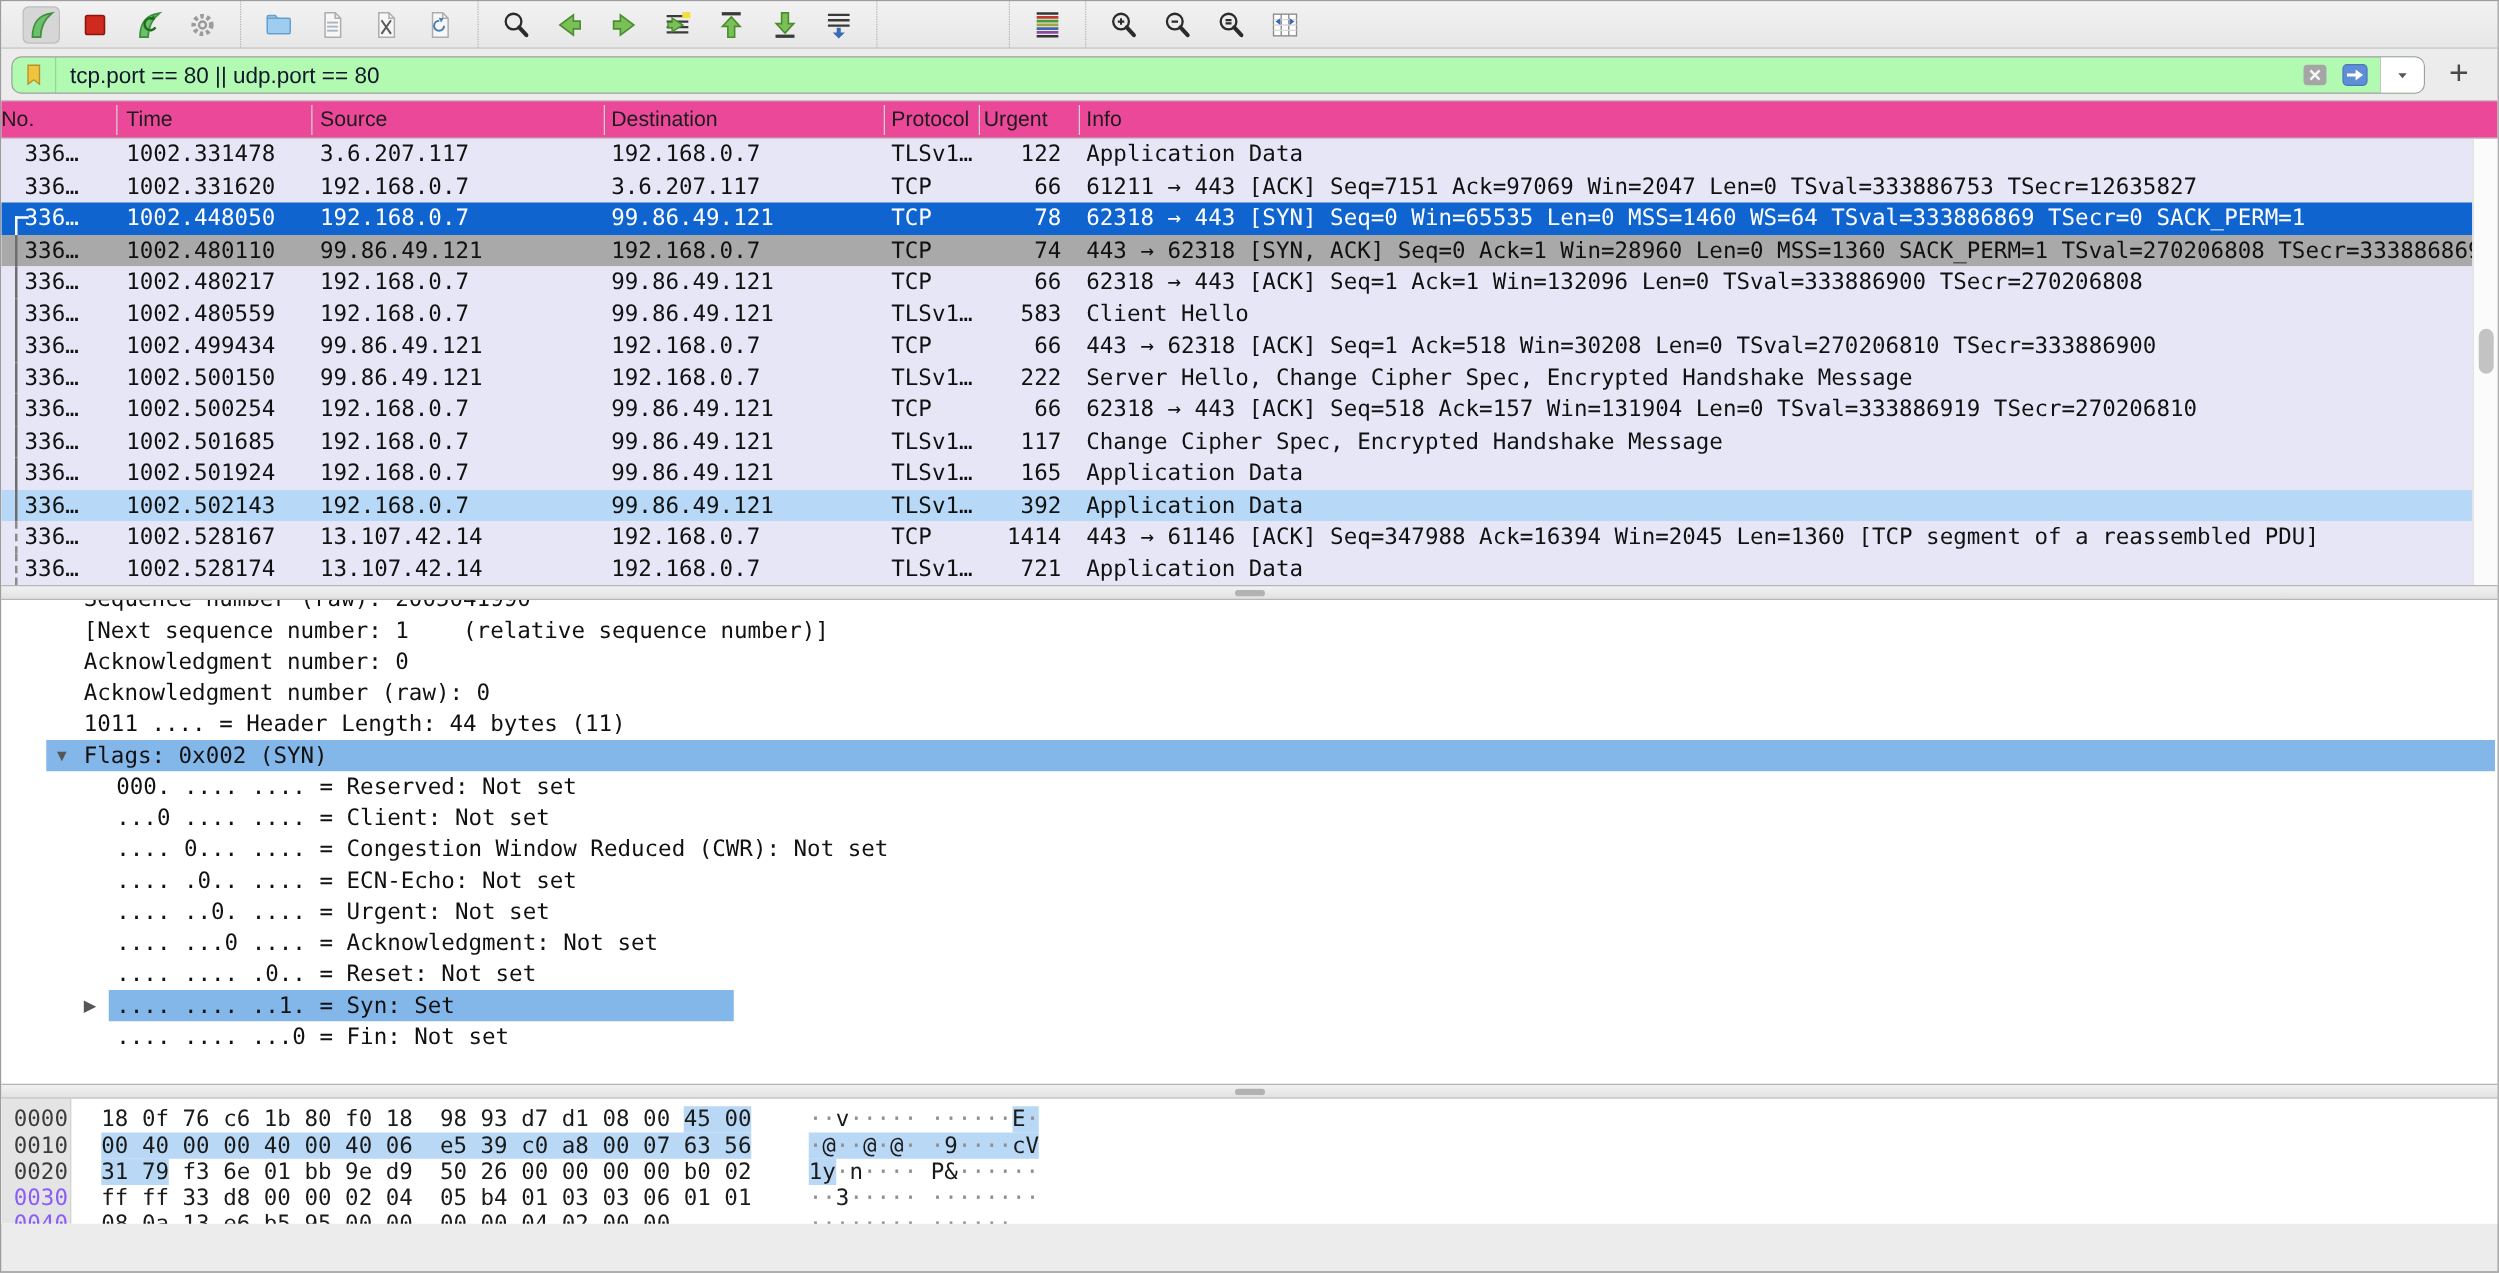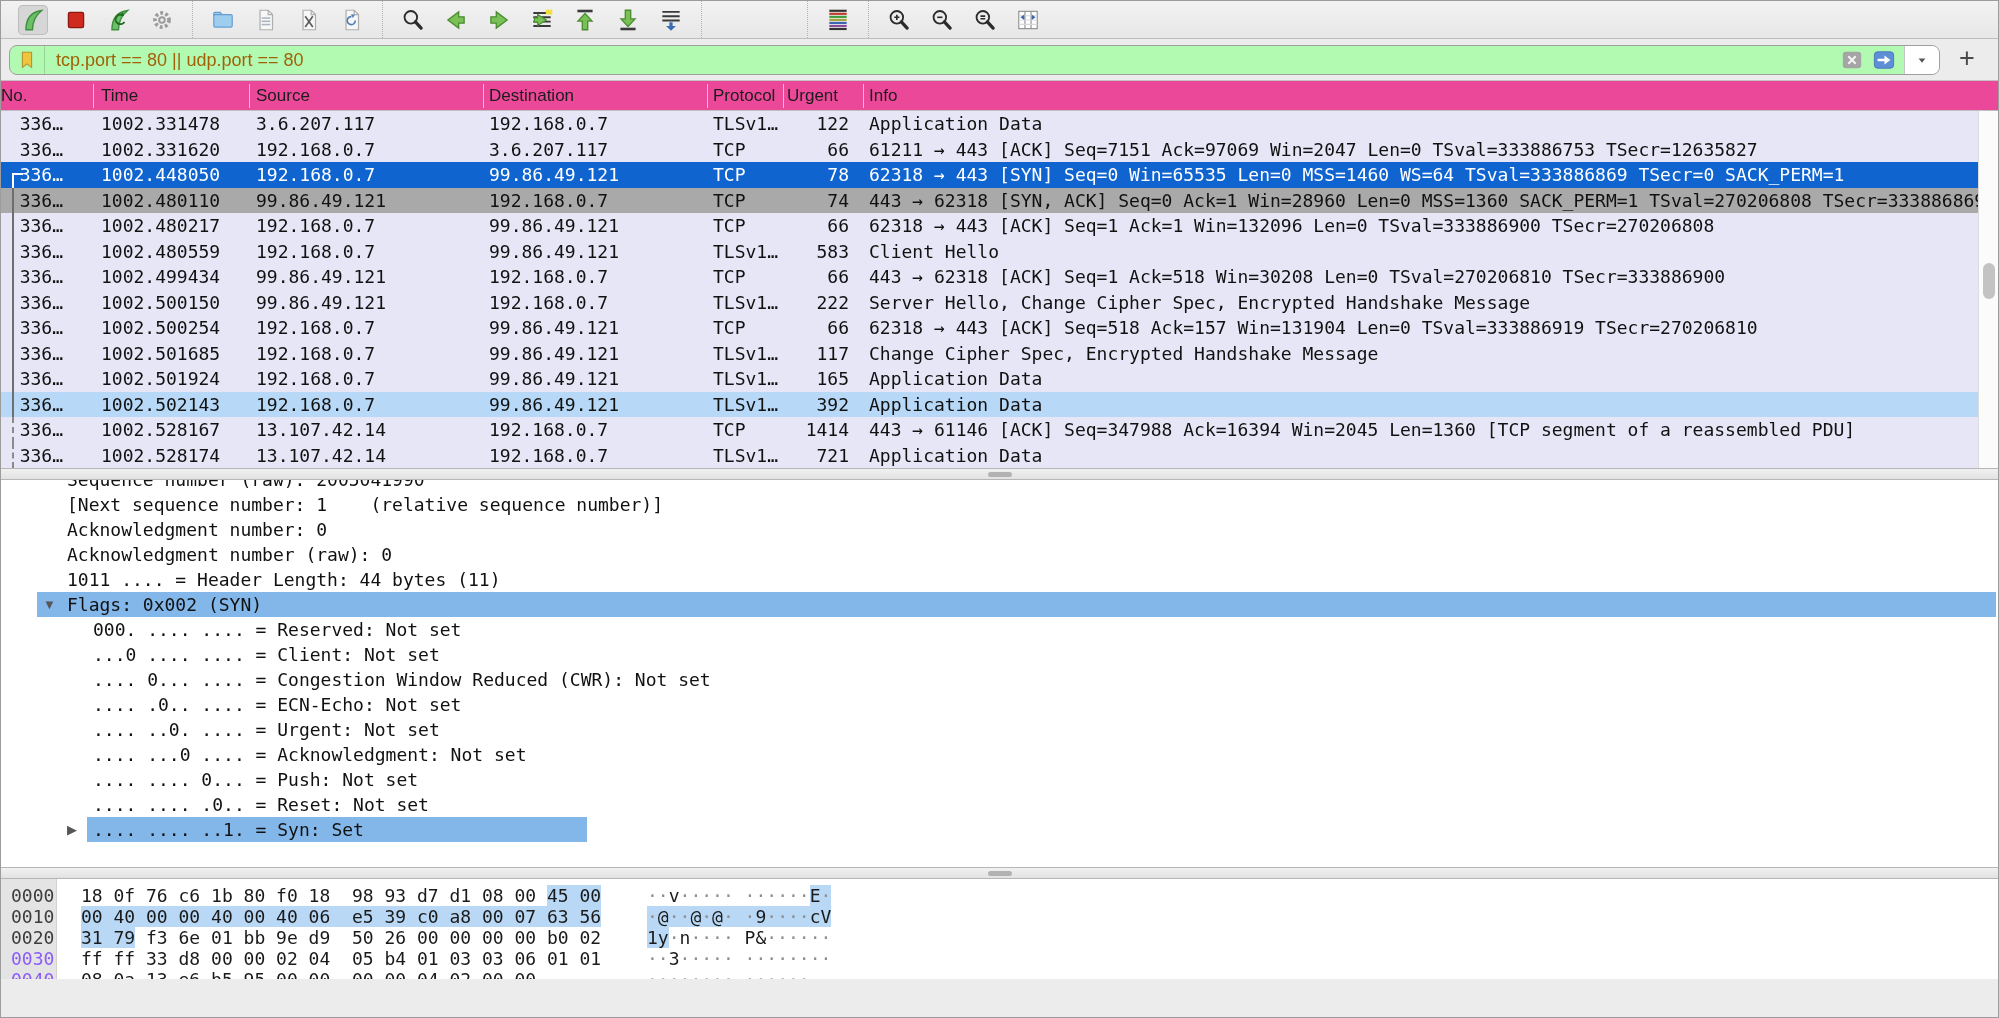--- a/index.html
+++ b/index.html
@@ -14,21 +14,21 @@
   .tb-btn{width:30px;height:30px;display:flex;align-items:center;justify-content:center;border-radius:5px;}
   .tb-btn svg{width:26px;height:26px;}
   .tb-btn.pressed{background:#d6d6d6;box-shadow:inset 0 0 0 1px #bcbcbc;}
   
   .filterbar{position:absolute;left:0;top:38px;width:100%;height:42px;background:#ececec;border-bottom:1px solid #c2c2c2;box-sizing:border-box;}
   .filter-field{position:absolute;left:8px;top:6px;right:58px;height:30px;background:#b2fab2;
                 border:1px solid #9f9f9f;border-radius:8px;box-sizing:border-box;}
   .bookmark-cap{position:absolute;left:0;top:0;width:34px;height:100%;display:flex;align-items:center;justify-content:center;
                 border-right:1px solid rgba(0,0,0,0.15);}
   .bookmark-cap svg{width:22px;height:22px;}
-  .filter-text{position:absolute;left:46px;top:0;height:28px;line-height:28px;font-size:18px;color:#a16207;white-space:pre;}
+  .filter-text{position:absolute;left:46px;top:0;height:28px;line-height:28px;font-size:18px;color:#0f172a;white-space:pre;}
   .filter-clear{position:absolute;right:74px;top:3px;width:26px;height:22px;}
   .filter-apply{position:absolute;right:40px;top:3px;width:30px;height:22px;}
   .filter-clear svg,.filter-apply svg{width:100%;height:100%;}
   .caret-zone{position:absolute;right:0;top:0;width:34px;height:28px;background:#fff;border-left:1px solid #c4c4c4;
               border-radius:0 7px 7px 0;display:flex;align-items:center;justify-content:center;}
   .caret-zone svg{width:18px;height:18px;}
   .filter-add{position:absolute;right:16px;top:2px;width:30px;height:34px;font-size:27px;color:#4a4a4a;
               display:flex;align-items:center;justify-content:center;}
   
   .pl-header{position:absolute;left:0;top:80px;width:100%;height:30px;background:#ec4899;border-bottom:1px solid #bfbfbf;box-sizing:border-box;}
@@ -462,29 +462,29 @@
         <div class="d-line">
           <span class="d-text" style="left: 92px;">.... .0.. .... = ECN-Echo: Not set</span>
         </div>
         <div class="d-line">
           <span class="d-text" style="left: 92px;">.... ..0. .... = Urgent: Not set</span>
         </div>
         <div class="d-line">
           <span class="d-text" style="left: 92px;">.... ...0 .... = Acknowledgment: Not set</span>
         </div>
         <div class="d-line">
-          <span class="d-text" style="left: 92px;">.... .... 0... = Push: Not set</span>
-        </div>
-        <div class="d-line">
           <span class="d-text" style="left: 92px;">.... .... .0.. = Reset: Not set</span>
         </div>
         <div class="d-line hl-partial">
           <div class="bg"></div>
           <span class="d-arrow" style="left: 66px;">▶</span>
           <span class="d-text" style="left: 92px;">.... .... ..1. = Syn: Set</span>
+        </div>
+        <div class="d-line">
+          <span class="d-text" style="left: 92px;">.... .... ...0 = Fin: Not set</span>
         </div>
       </div>
   </div>
 
   <div class="splitter s2">
       <div class="dot"></div>
     </div>
 
   <div class="hex-pane">
     <div class="offset-strip"></div>

